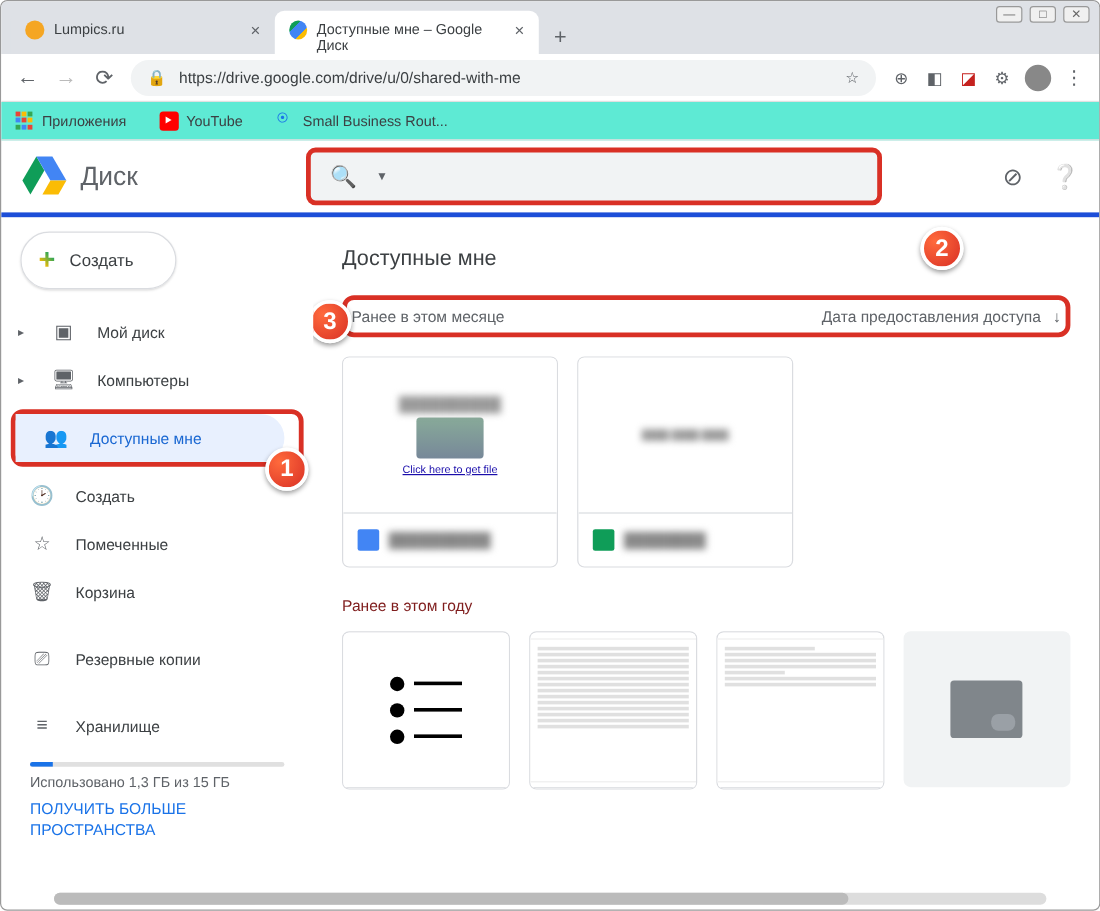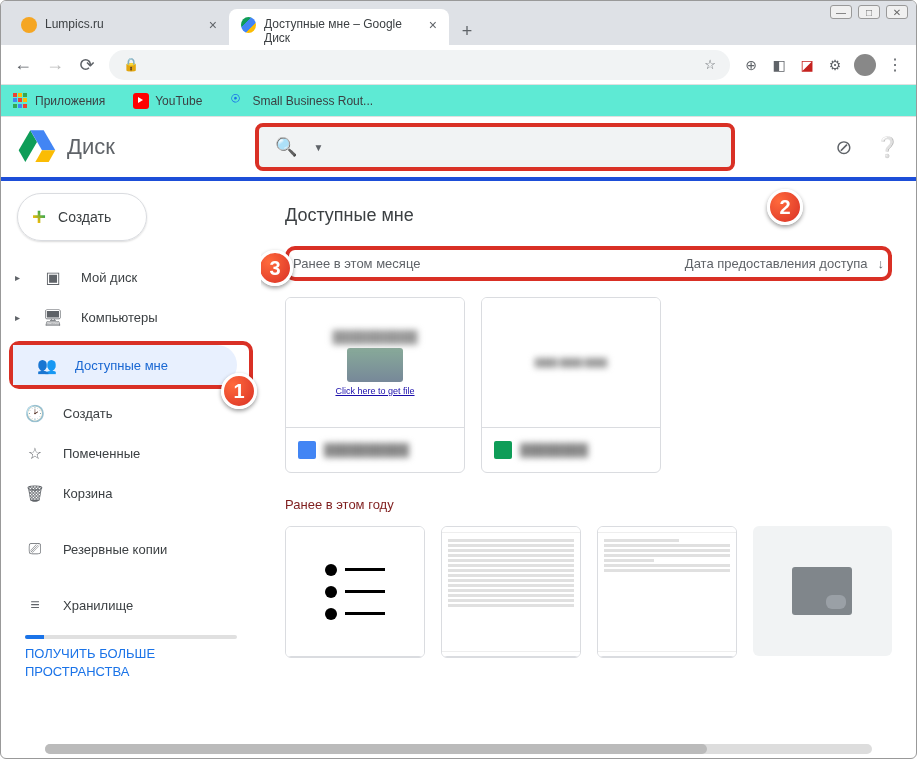--- a/index.html
+++ b/index.html
@@ -99,20 +99,21 @@
   </div>
   <div class="tab-add">+</div>
 </div>
 
 <div class="addr-bar">
   <div class="nav-btn">←</div>
   <div class="nav-btn" style="color:#bbb">→</div>
   <div class="nav-btn">⟳</div>
   <div class="omnibox">
     <span class="lock">🔒</span>
+    <span>https://drive.google.com/drive/u/0/shared-with-me</span>
     <span class="star">☆</span>
   </div>
   <div class="ext-icons">
     <div class="ext">⊕</div>
     <div class="ext">◧</div>
     <div class="ext" style="color:#c5221f">◪</div>
     <div class="ext">⚙</div>
     <div class="avatar-sm"></div>
     <div class="ext menu-dots">⋮</div>
   </div>
@@ -209,20 +210,21 @@
     </div>
     <div class="nav-sep"></div>
     <div class="nav-item">
       <span class="ni-icon">≡</span>
       <span>Хранилище</span>
     </div>
     <div class="storage">
       <div class="storage-bar">
           <div class="storage-fill"></div>
         </div>
+      <div>Использовано 1,3 ГБ из 15 ГБ</div>
       <div class="storage-link">ПОЛУЧИТЬ БОЛЬШЕ ПРОСТРАНСТВА</div>
     </div>
   </div>
 
   <div class="main">
     <div class="page-title">Доступные мне</div>
     <div class="section-bar">
       <span>Ранее в этом месяце</span>
       <div class="sort">
         <span>Дата предоставления доступа</span>

